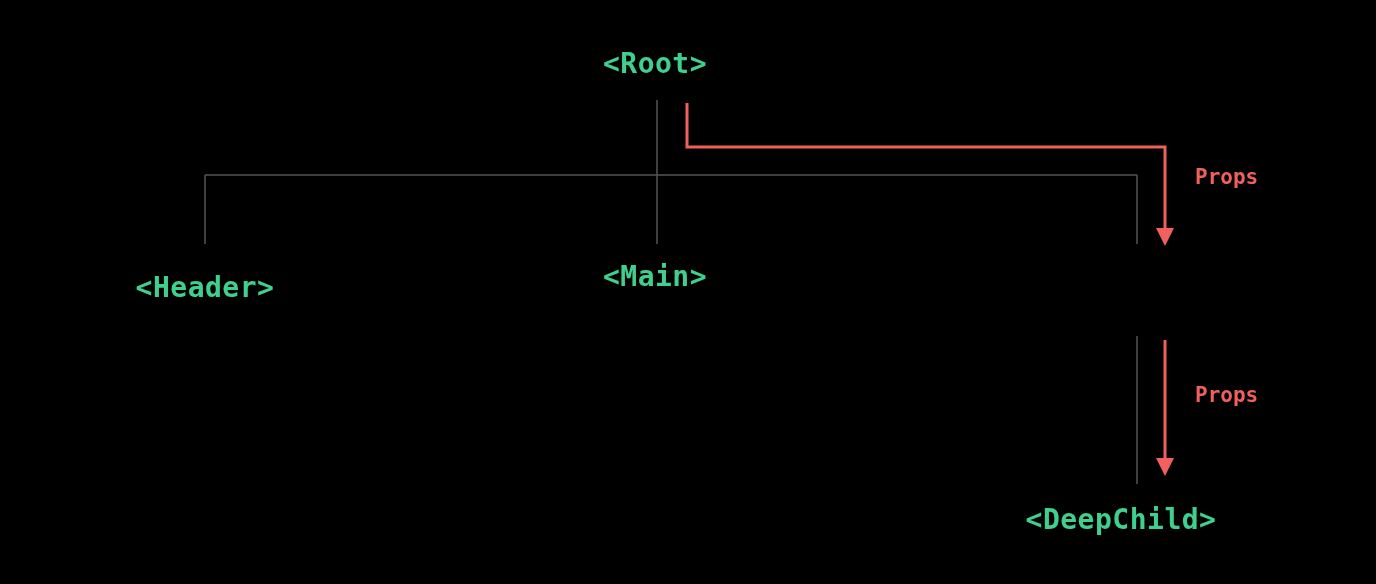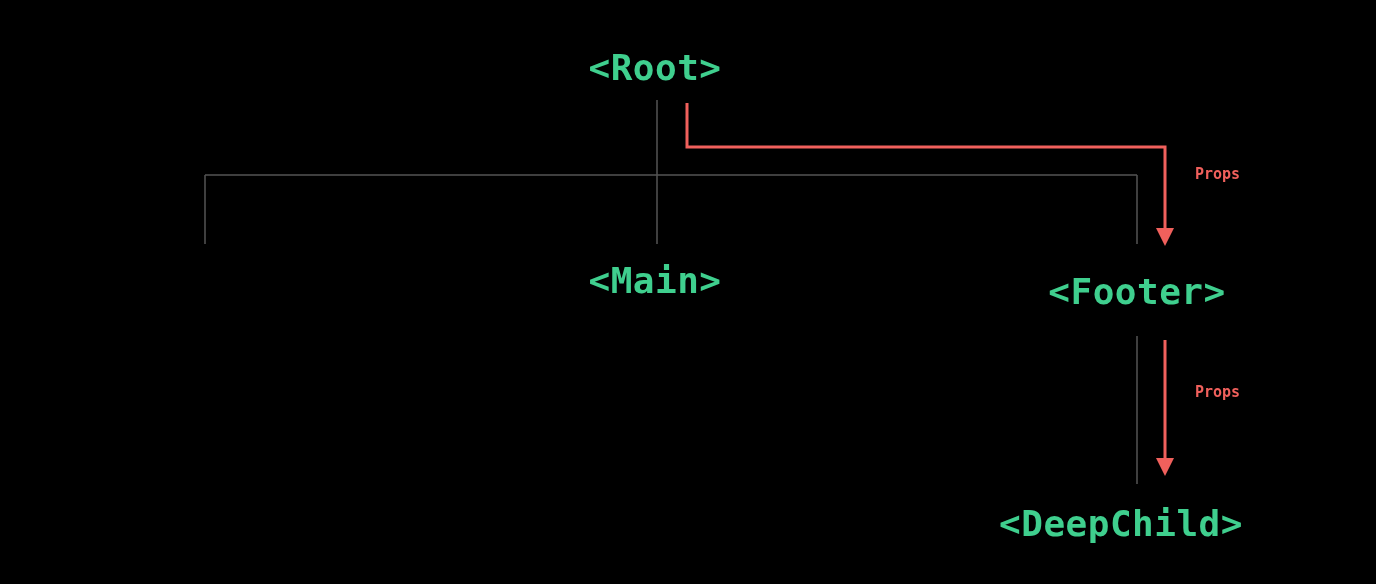--- a/index.html
+++ b/index.html
@@ -17,30 +17,30 @@
   }
   .edges {
     position: absolute;
     top: 0;
     left: 0;
   }
   .node {
     position: absolute;
     transform: translateX(-50%);
     color: #3fcf8e;
-    font-size: 36px;
+    font-size: 28px;
     font-weight: bold;
     letter-spacing: 0.5px;
     white-space: nowrap;
     line-height: 1;
   }
   .props-label {
     position: absolute;
     color: #f0605c;
-    font-size: 15px;
+    font-size: 21px;
     font-weight: bold;
     white-space: nowrap;
     line-height: 1;
   }
 </style>
 </head>
 <body>
 
 <div class="canvas">
 
@@ -54,24 +54,24 @@
 
     <path d="M 687 103 L 687 147 L 1165 147 L 1165 232" fill="none" stroke-width="3" stroke="#f0605c"></path>
     <polygon points="1165,246 1156,228 1174,228" fill="#f0605c"></polygon>
 
     <path d="M 1165 340 L 1165 462" fill="none" stroke-width="3" stroke="#f0605c"></path>
     <polygon points="1165,476 1156,458 1174,458" fill="#f0605c"></polygon>
   </svg>
 
   <div class="node" style="left:655px; top:50px;">&lt;Root&gt;</div>
 
+  <div class="node" style="left:205px; top:274px;">&lt;Header&gt;</div>
 
   <div class="node" style="left:655px; top:263px;">&lt;Main&gt;</div>
 
-  <div class="node" style="left:1137px; top:274px;">&lt;Footer&gt;</div>
 
   <div class="node" style="left:1121px; top:506px;">&lt;DeepChild&gt;</div>
 
   <div class="props-label" style="left:1195px; top:167px;">Props</div>
 
   <div class="props-label" style="left:1195px; top:385px;">Props</div>
 
 </div>
 
 </body></html>

